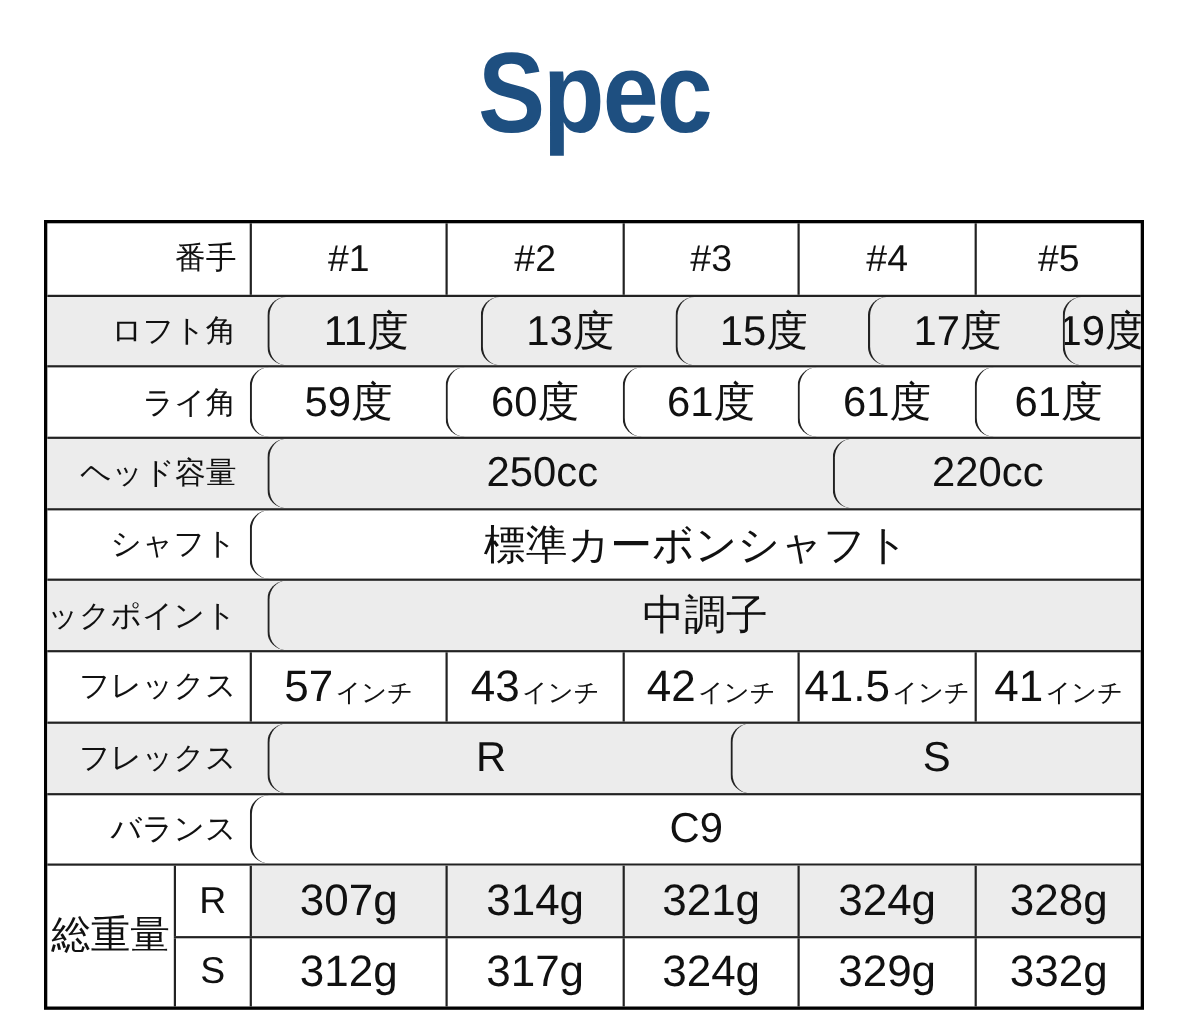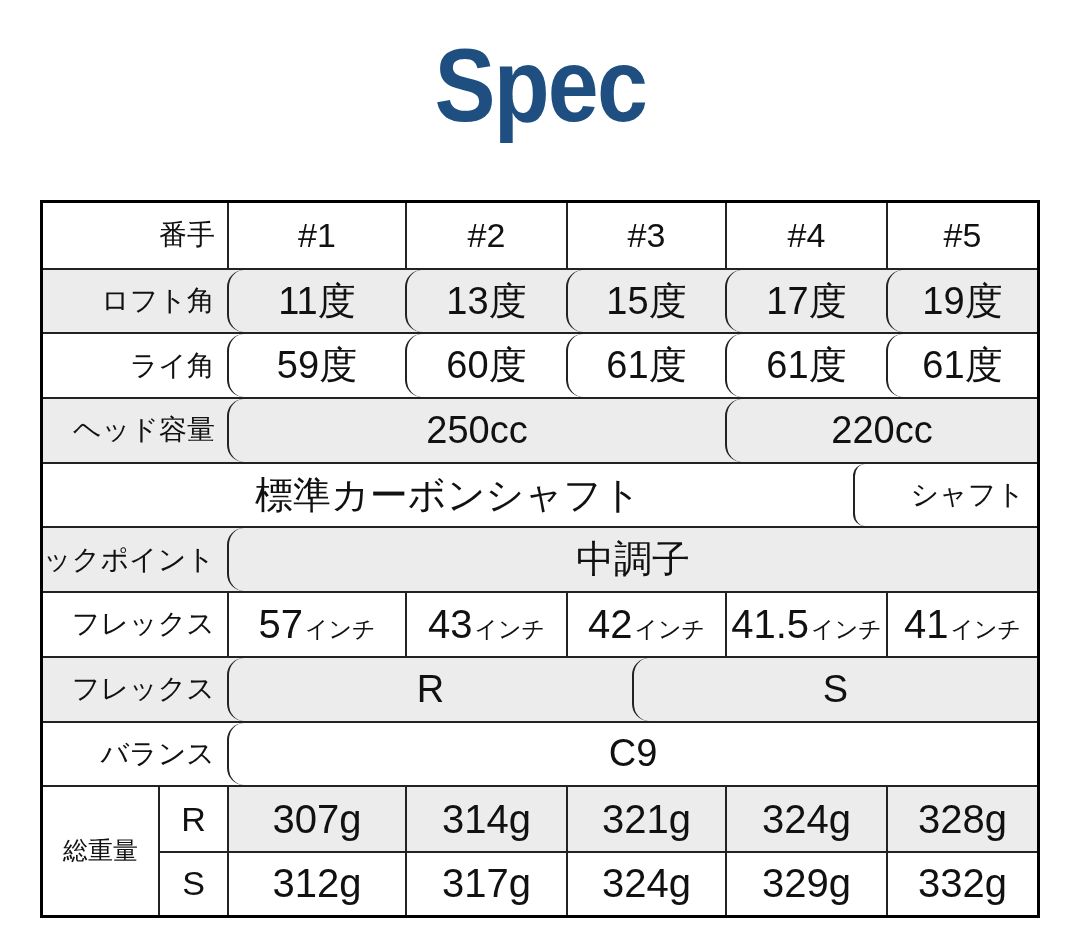--- a/index.html
+++ b/index.html
@@ -38,56 +38,55 @@
     box-sizing:border-box;
     background:#ffffff;
   }
   .trow{
     display:flex;
     height:64.7px;
     box-sizing:border-box;
     border-top:2px solid #222222;
   }
   .trow:first-child{border-top:none;}
-  .trow.shade{background:#ececec;}
+  .trow.shade{background:#ececec;gap:16px;}
   .cell{
     box-sizing:border-box;
     border-left:2px solid #222222;
     display:flex;
     align-items:center;
     justify-content:center;
     font-size:38px;
     white-space:nowrap;
     overflow:hidden;
   }
   .cell:first-child{border-left:none;}
   .label-cell{
     flex:0 0 184px;
     justify-content:flex-end;
     padding-right:12px;
     font-size:28px;
-    border-radius:12px;
   }
   .c1{flex:0 0 178px;}
   .c2{flex:0 0 161px;}
   .c3{flex:0 0 159px;}
   .c4{flex:0 0 161px;}
   .clast{flex:1 1 auto;}
   .cspan3{flex:0 0 498px;}
   .chalf{flex:0 0 405px;}
   .hash{font-size:34px;}
   .len-num{font-size:40px;}
   .len-unit{font-size:23px;margin-left:2px;padding-top:10px;}
   
   .tgroup{height:129.4px;display:flex;border-top:2px solid #222222;box-sizing:border-box;}
   .wlabel{
     flex:0 0 115px;
     box-sizing:border-box;
     display:flex;align-items:center;justify-content:center;
-    font-size:25px;white-space:nowrap;
+    font-size:36px;white-space:nowrap;
   }
   .wright{flex:1 1 auto;display:flex;flex-direction:column;}
   .wrow{
     display:flex;flex:1 1 50%;
     box-sizing:border-box;
   }
   .wrow + .wrow{border-top:2px solid #222222;}
   .wsub{
     flex:0 0 69px;
     box-sizing:border-box;
@@ -135,22 +134,22 @@
     <div class="cell clast val">61度</div>
   </div>
 
   <div class="trow shade">
     <div class="cell label-cell">ヘッド容量</div>
     <div class="cell cspan3 val">250cc</div>
     <div class="cell clast val">220cc</div>
   </div>
 
   <div class="trow">
+    <div class="cell label-cell">シャフト</div>
     <div class="cell clast val">標準カーボンシャフト</div>
-    <div class="cell label-cell">シャフト</div>
   </div>
 
   <div class="trow shade">
     <div class="cell label-cell">キックポイント</div>
     <div class="cell clast val">中調子</div>
   </div>
 
   <div class="trow">
     <div class="cell label-cell">フレックス</div>
     <div class="cell c1">

